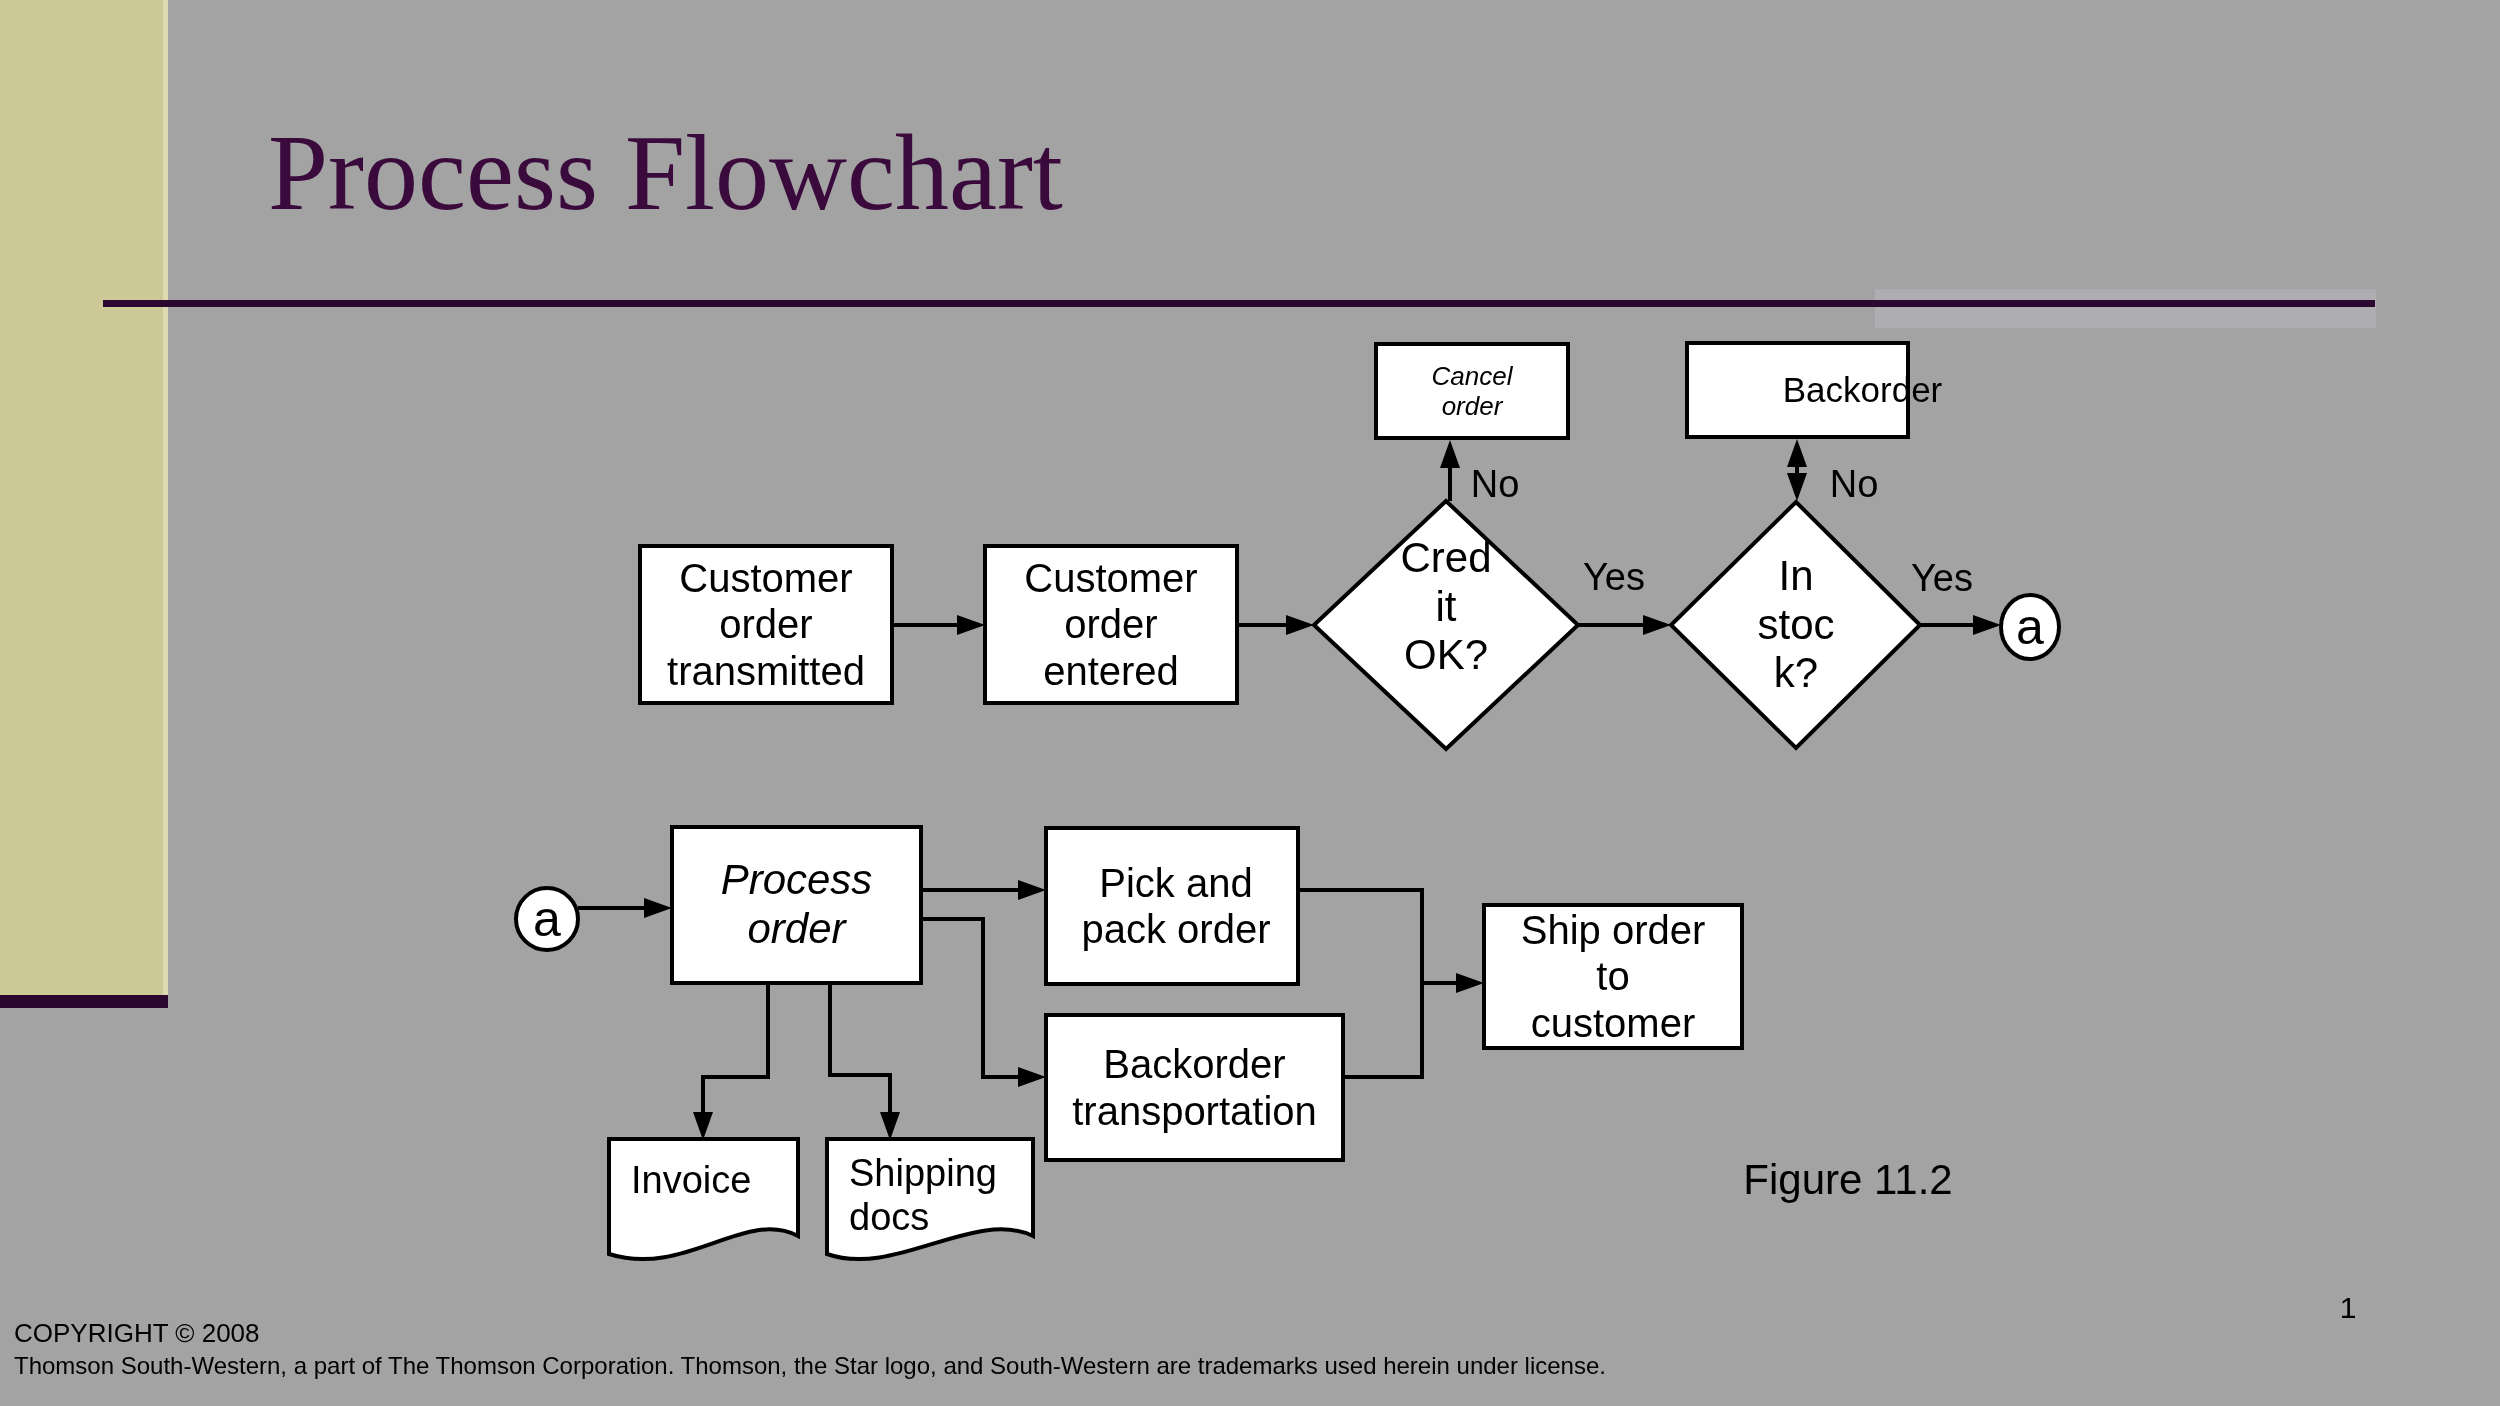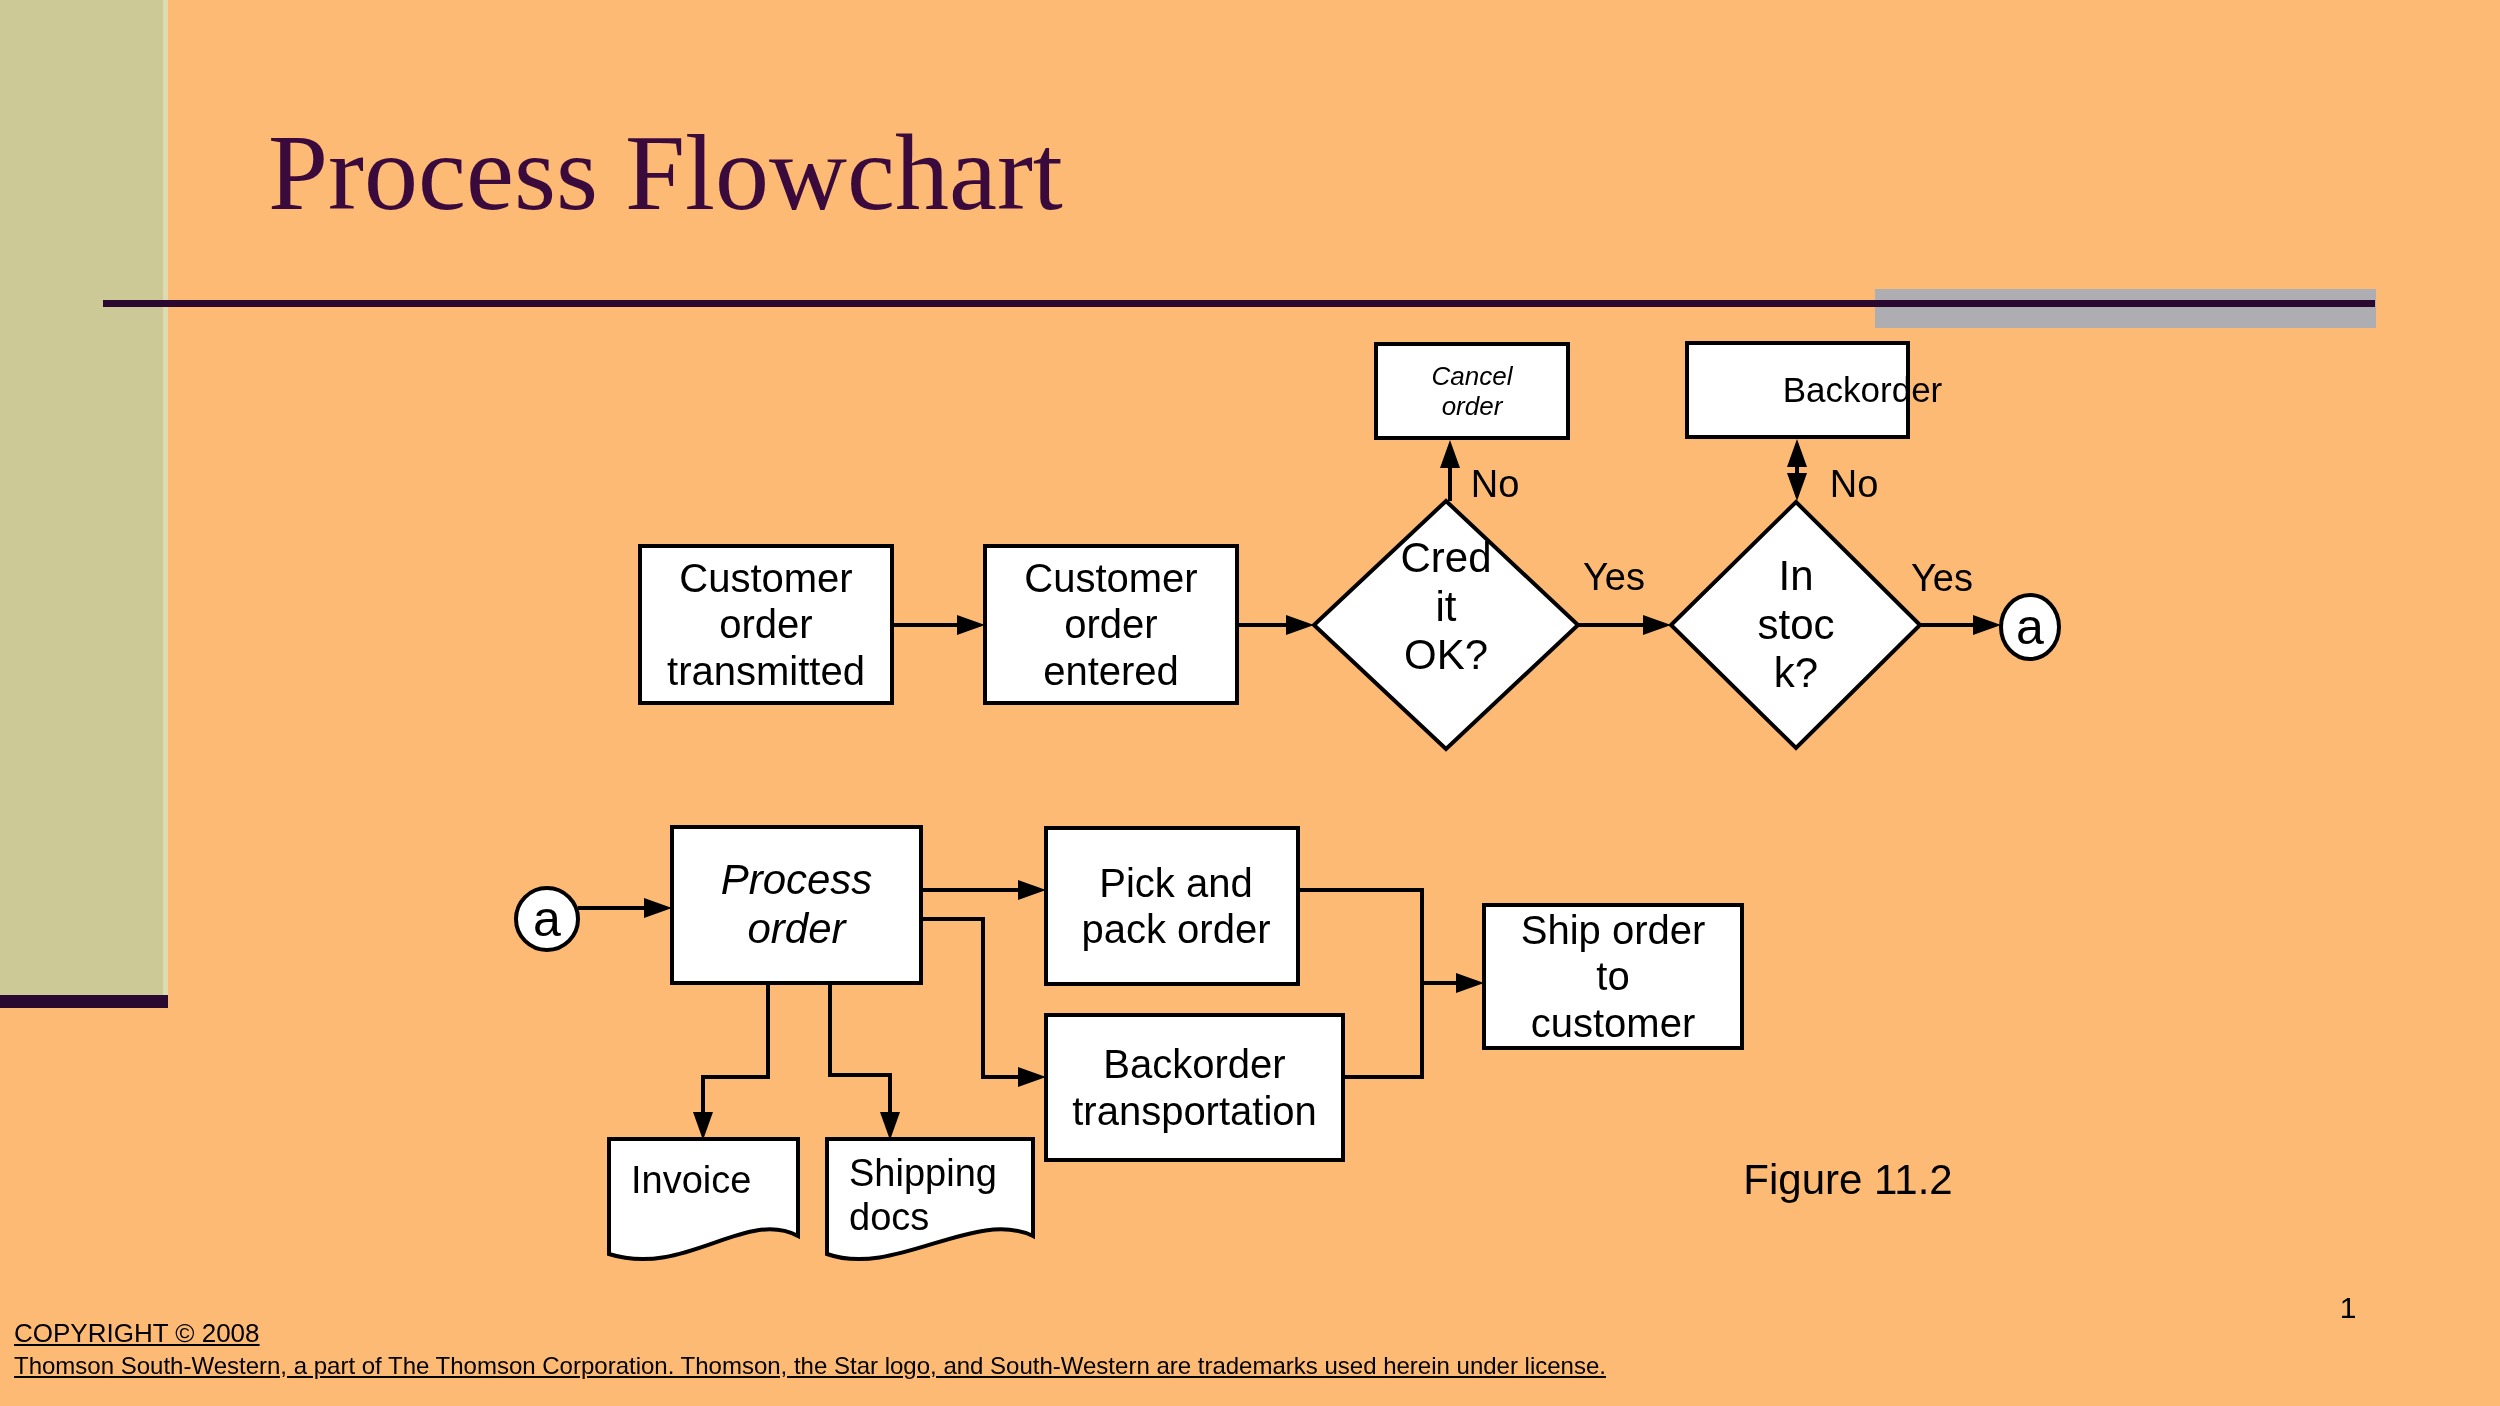--- a/index.html
+++ b/index.html
@@ -1,34 +1,34 @@
 <!DOCTYPE html>
 <html><head>
 <meta charset="utf-8">
 <style>
   html,body{margin:0;padding:0;background:#fdfde2;}
   .slide{
     position:relative;width:2500px;height:1406px;overflow:hidden;
-    background:#fdba74;font-family:"Liberation Sans",sans-serif;color:#000;
+    background:#a3a3a3;font-family:"Liberation Sans",sans-serif;color:#000;
   }
   .sidebar{position:absolute;left:0;top:0;width:163px;height:995px;background:#ccc996;border-right:5px solid #dedbb0;}
   .side-strip{position:absolute;left:0;top:995px;width:168px;height:13px;background:#2b0830;}
   .accent-bar{position:absolute;left:1875px;top:289px;width:501px;height:39px;background:#aeaeb2;}
   .title-rule{position:absolute;left:103px;top:300px;width:2272px;height:7px;background:#2b0830;}
   .page-title{
     position:absolute;left:268px;top:108px;width:1100px;
     font-family:"Liberation Serif",serif;font-size:108px;line-height:1.2;color:#3a0a3c;
   }
   .chart-svg{position:absolute;left:0;top:0;}
   .lbl{
     position:absolute;display:flex;align-items:center;justify-content:center;
     text-align:center;white-space:pre-line;font-size:40px;line-height:1.16;color:#000;
   }
   .lbl.left{justify-content:flex-start;text-align:left;}
-  .footer-line{position:absolute;left:14px;white-space:nowrap;color:#000;text-decoration:underline;}
+  .footer-line{position:absolute;left:14px;white-space:nowrap;color:#000;}
 </style>
 </head>
 <body>
 
 <div class="slide">
 
   <div class="sidebar"></div>
   <div class="side-strip"></div>
   <div class="accent-bar"></div>
   <div class="title-rule"></div>

